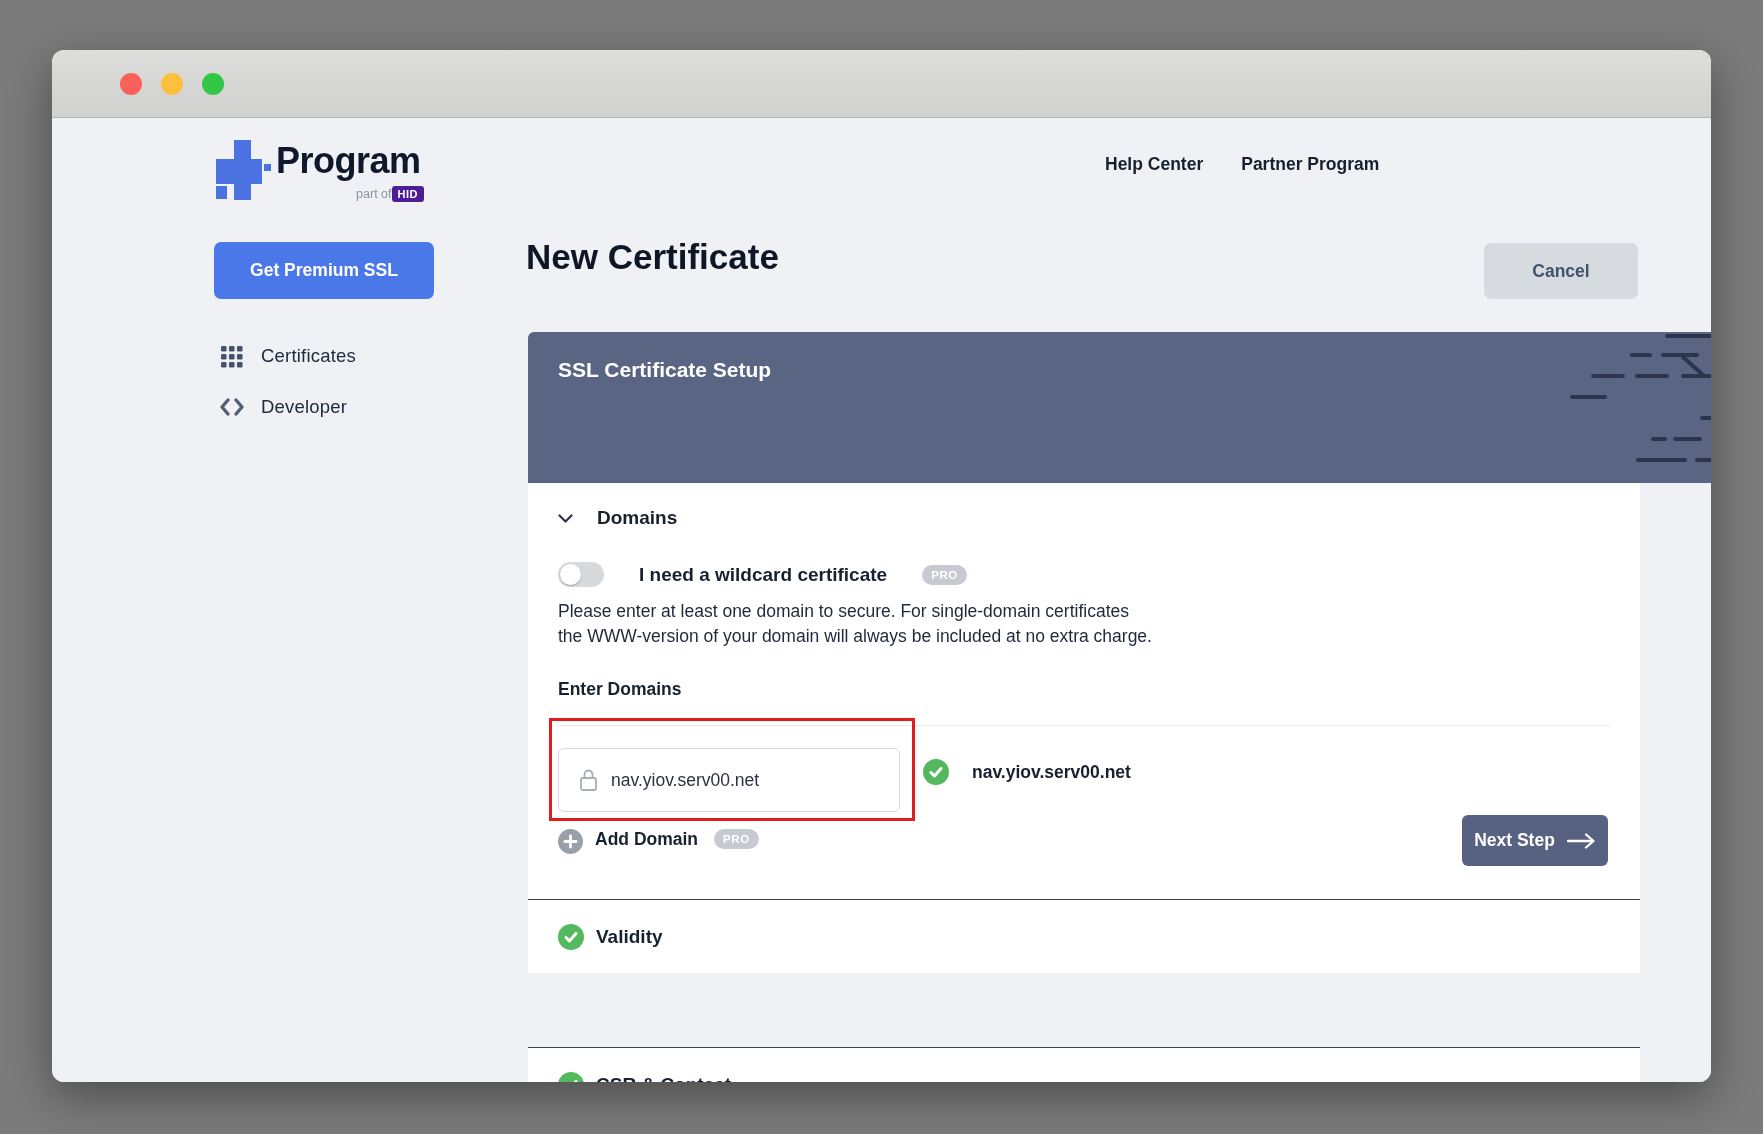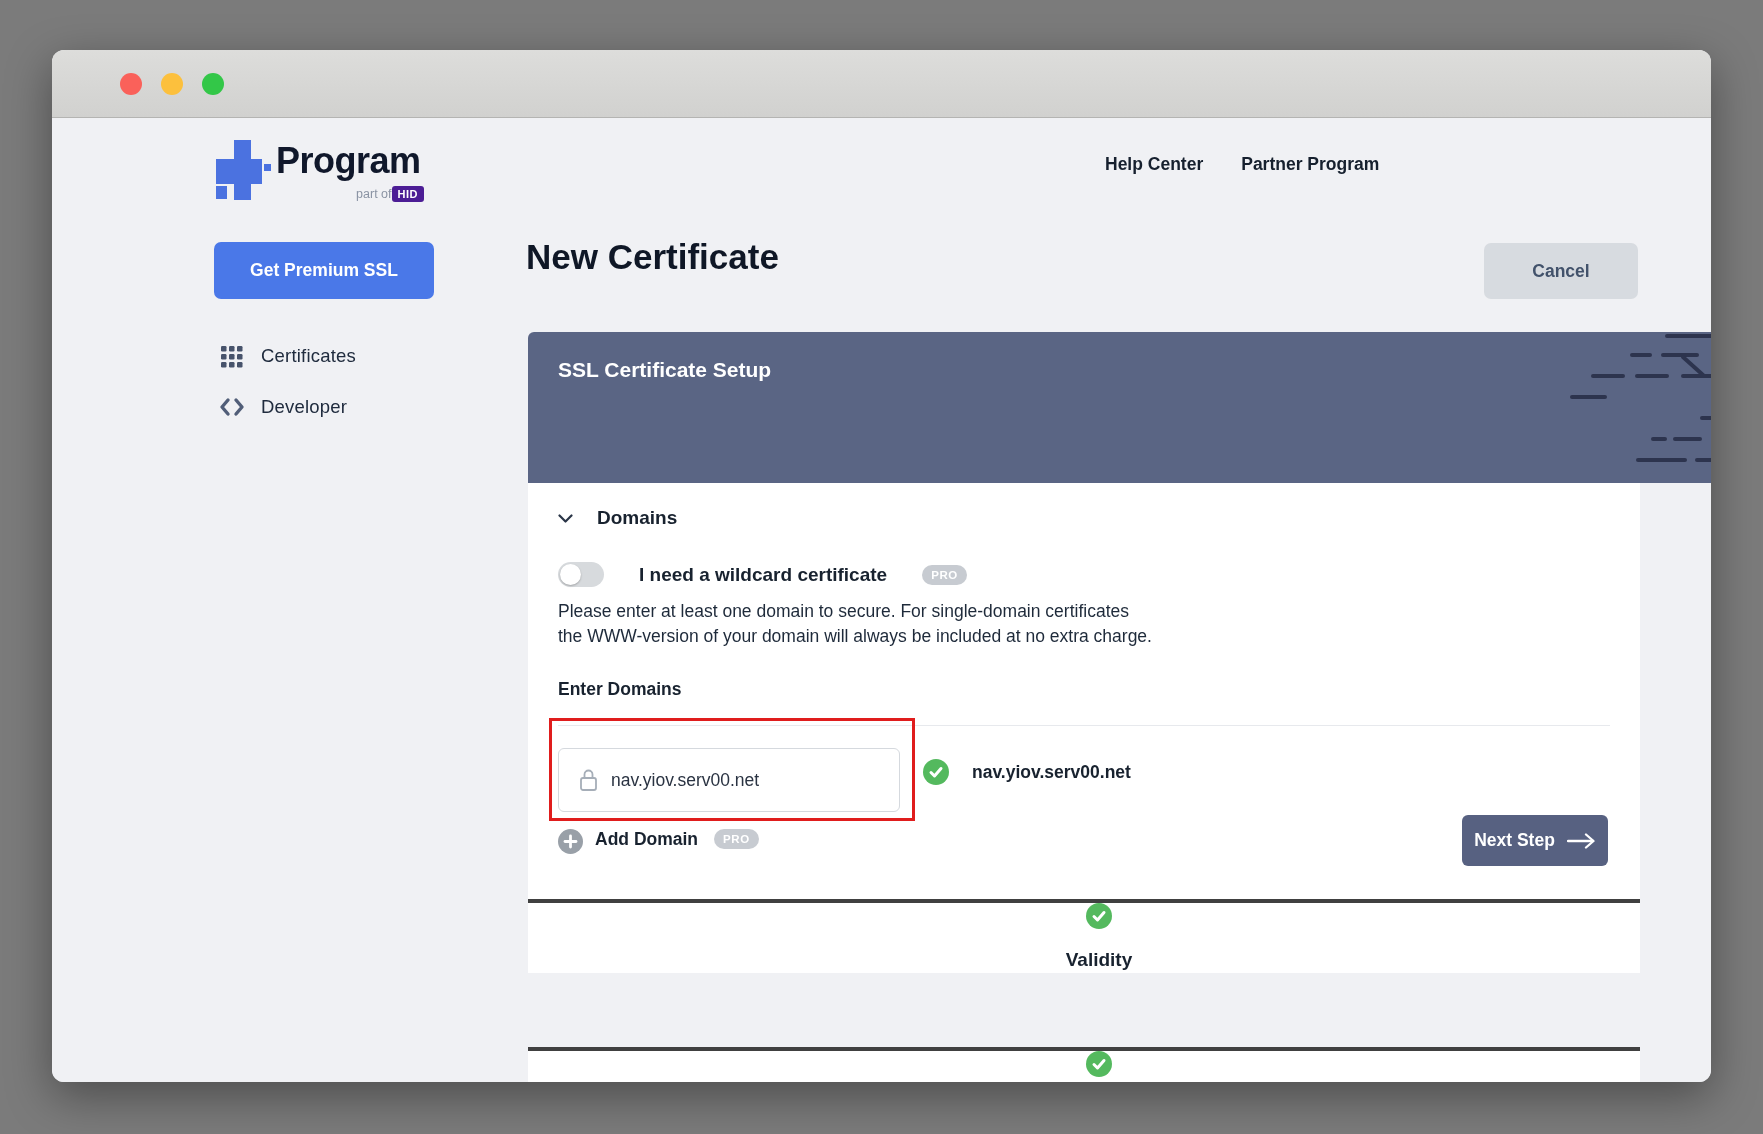--- a/index.html
+++ b/index.html
@@ -100,22 +100,22 @@
                  display:flex; align-items:center; justify-content:center; }
   .add-row .lbl { font-size:17.5px; font-weight:700; color:#18222f; margin-right:4px; }
 
   .next-btn { left:934px; top:332px; width:146px; height:51px; background:#576181;
               border:none; border-radius:6px; color:#fff; font-size:17.5px; font-weight:700;
               font-family:inherit; cursor:pointer; display:flex; align-items:center;
               justify-content:center; gap:12px; }
 
   
   .step-row { left:476px; width:1112px; height:74px; background:#fff;
-              border-top:4px solid #404040; display:flex; align-items:center;
-              gap:20px; padding-left:30px;flex-direction:column; }
+              border-top:1px solid #404040; display:flex; align-items:center;
+              gap:12px; padding-left:30px; }
   .step-row .lbl { font-size:19px; font-weight:700; color:#18222f; }
   .row-validity { top:781px; }
   .row-addons   { top:855px; }
   .row-csr      { top:929px; }
 </style>
 </head>
 <body>
 
 <div class="window">
   <div class="titlebar">

